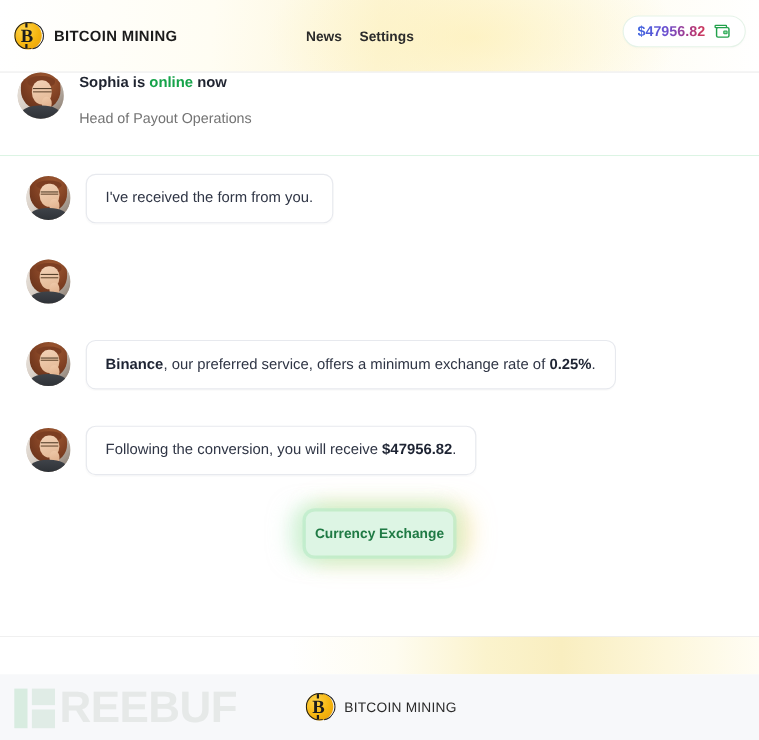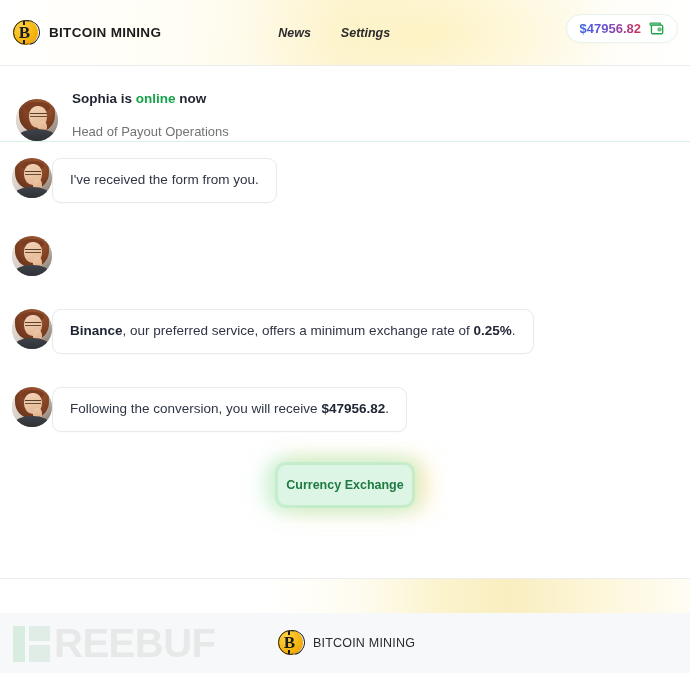--- a/index.html
+++ b/index.html
@@ -97,23 +97,22 @@
 
   .brand-text {
     font-size: 13.5px;
     font-weight: bold;
     letter-spacing: 0.3px;
     color: #1b1b1b;
   }
 
   .nav {
     display: flex;
-    gap: 30px;
+    gap: 16px;
     margin-left: 117px;
-    font-style: italic;
   }
   .nav-link {
     font-size: 12.5px;
     font-weight: bold;
     color: #2b2b2b;
     text-decoration: none;
     cursor: pointer;
     white-space: nowrap;
   }
 
@@ -143,21 +142,21 @@
     white-space: nowrap;
   }
   .wallet-ico { width: 15px; height: 15px; display: block; }
 
   
   .presence {
     flex: 0 0 76px;
     height: 76px;
     border-bottom: 1px solid #d9f3e2;
     display: flex;
-    align-items: flex-end;
+    align-items: flex-start;
     padding-left: 16px;
     gap: 14px;
     background: #ffffff;
   }
   .presence-text { line-height: 1.38; }
   .presence-l1 {
     font-size: 13.5px;
     font-weight: bold;
     color: #1f2430;
   }
@@ -229,21 +228,23 @@
   
   .chat {
     flex: 1 1 auto;
     padding: 16px 0 0 0;
     position: relative;
     overflow: hidden;
     background: #ffffff;
   }
   .msg-row {
     display: flex;
-    padding-left: 12px;
+    align-items: center;
+    gap: 14px;
+    padding-left: 24px;
     margin-bottom: 33px;
   }
   .bubble {
     border: 1px solid #e7e9ee;
     background: #ffffff;
     border-radius: 9px;
     padding: 13px 17px;
     font-size: 13.5px;
     color: #2f3545;
     line-height: 1.25;

